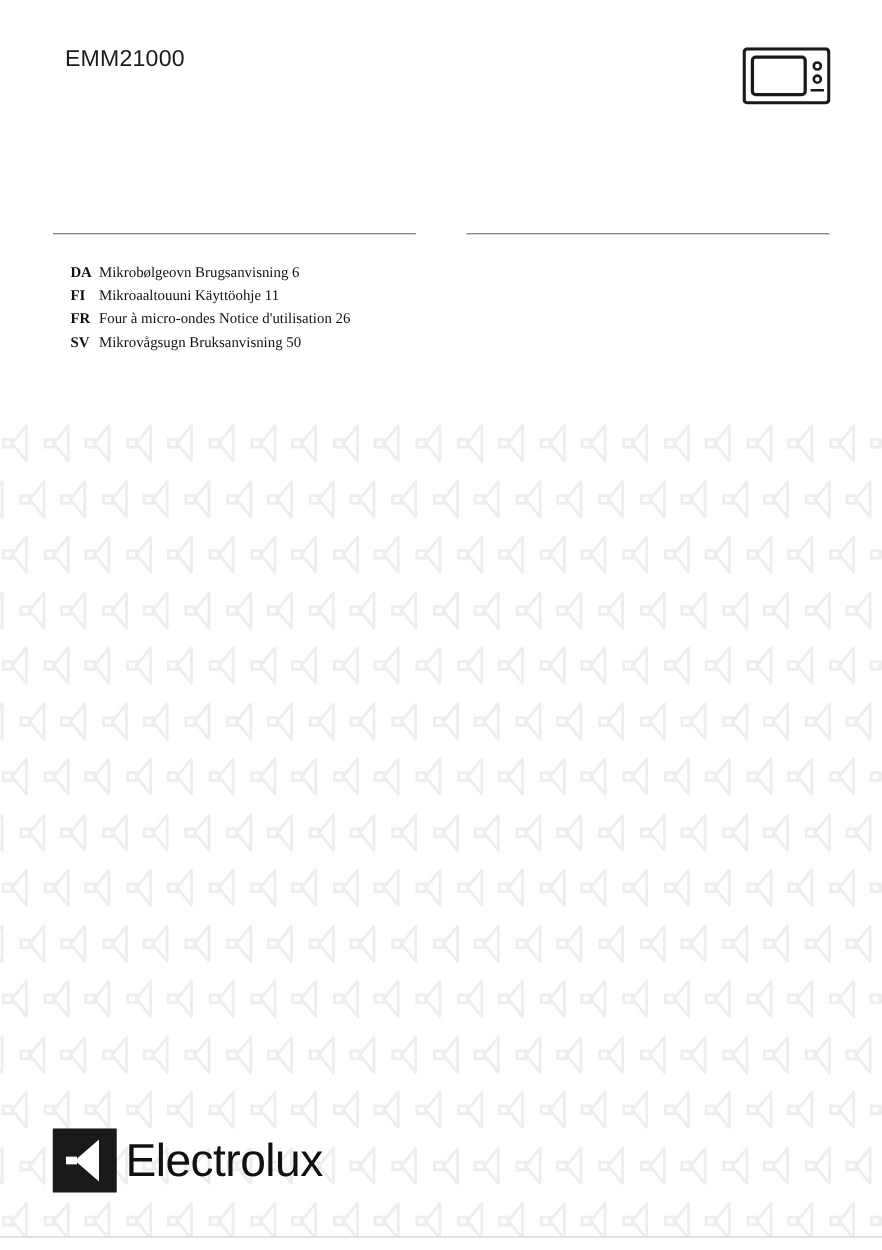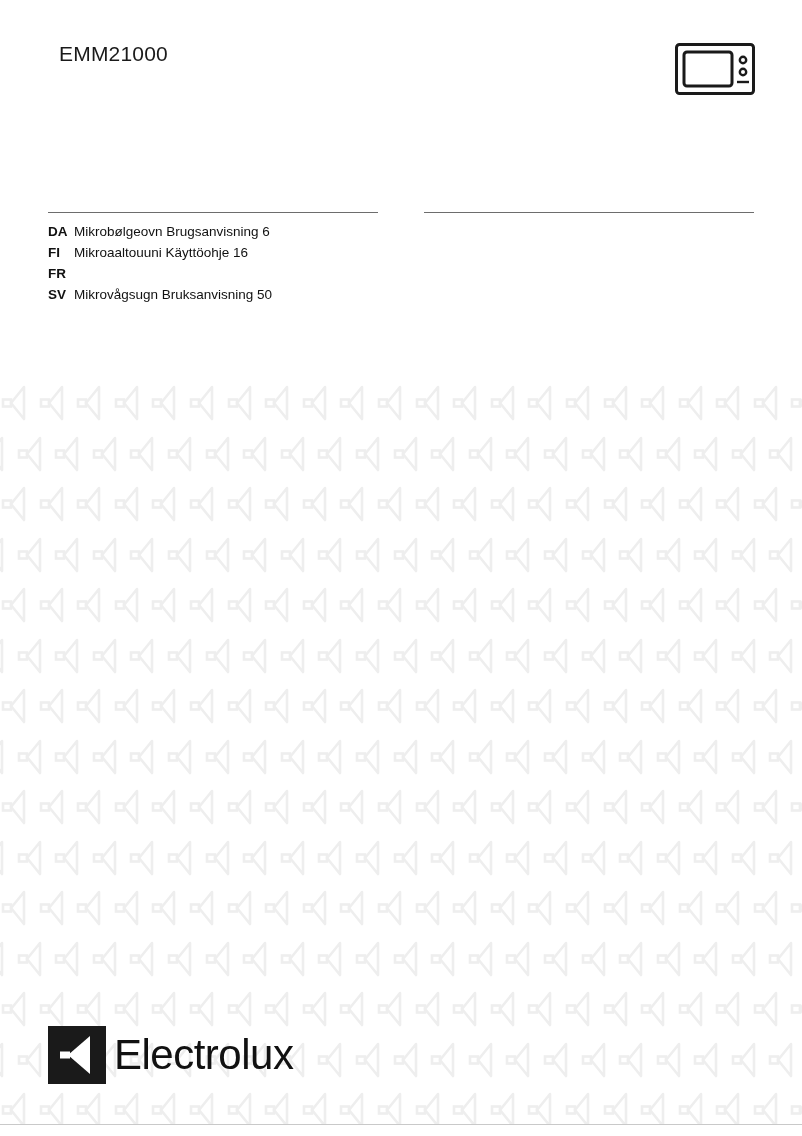--- a/index.html
+++ b/index.html
@@ -57,22 +57,23 @@
     top: 212px;
     width: 330px;
   }
 
   .lang-list {
     position: absolute;
     left: 48px;
     top: 224px;
     width: 400px;
     list-style: none;
-    margin: 0;
+    margin: 16px;
     padding: 0;
+    font-family: Liberation Serif, serif;
   }
   .lang-row {
     display: flex;
     align-items: baseline;
     height: 21px;
     font-size: 13.5px;
     color: #111111;
   }
   .lang-code {
     font-weight: bold;
@@ -161,24 +162,25 @@
   <div class="rule rule-left"></div>
   <div class="rule rule-right"></div>
 
   <ul class="lang-list">
     <li class="lang-row">
       <span class="lang-code">DA</span>
       <span class="lang-text">Mikrobølgeovn Brugsanvisning 6</span>
     </li>
     <li class="lang-row">
       <span class="lang-code">FI</span>
-      <span class="lang-text">Mikroaaltouuni Käyttöohje 16</span>
+      <span class="lang-text">Mikroaaltouuni Käyttöohje 11</span>
     </li>
     <li class="lang-row">
       <span class="lang-code">FR</span>
+      <span class="lang-text">Four à micro-ondes Notice d'utilisation 26</span>
     </li>
     <li class="lang-row">
       <span class="lang-code">SV</span>
       <span class="lang-text">Mikrovågsugn Bruksanvisning 50</span>
     </li>
   </ul>
 
   <div class="watermark" id="watermark">
       <div class="wm-row">
         <div class="wm-cell">

